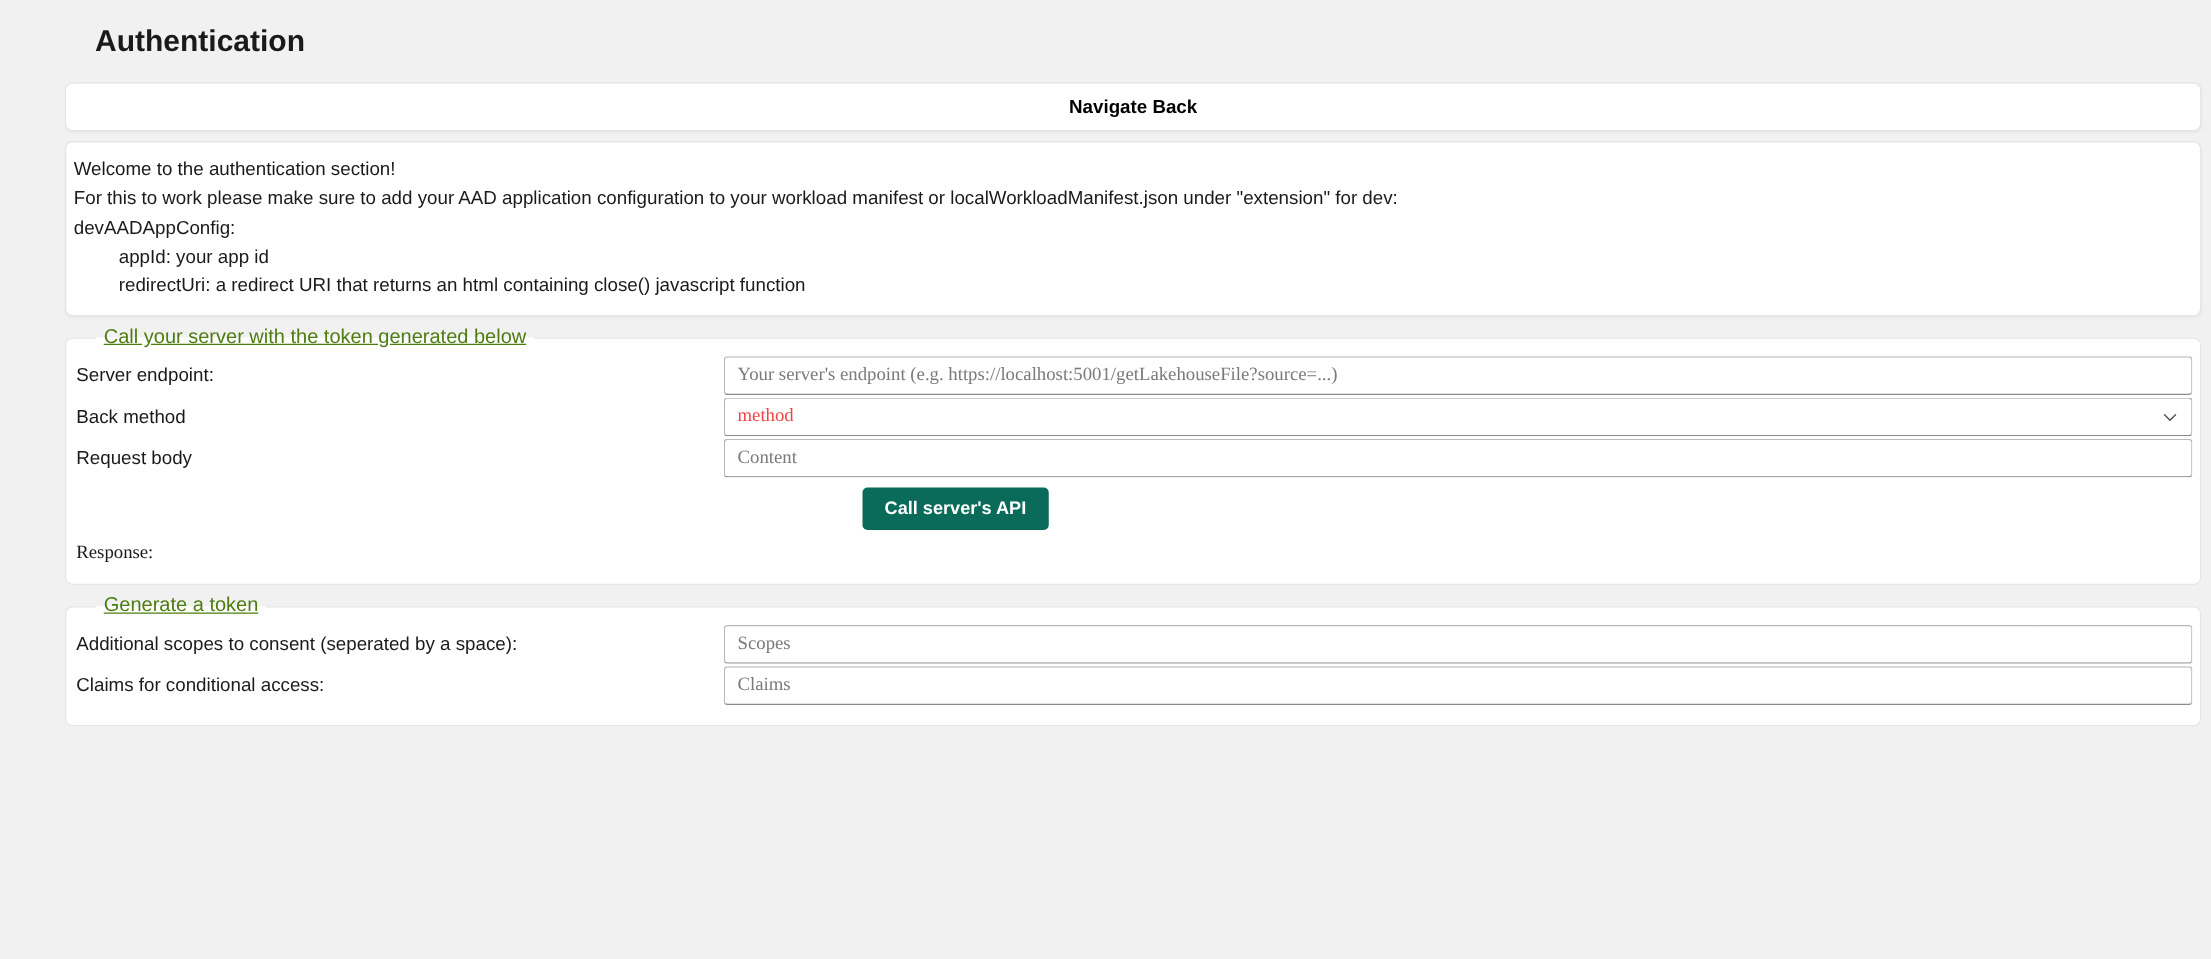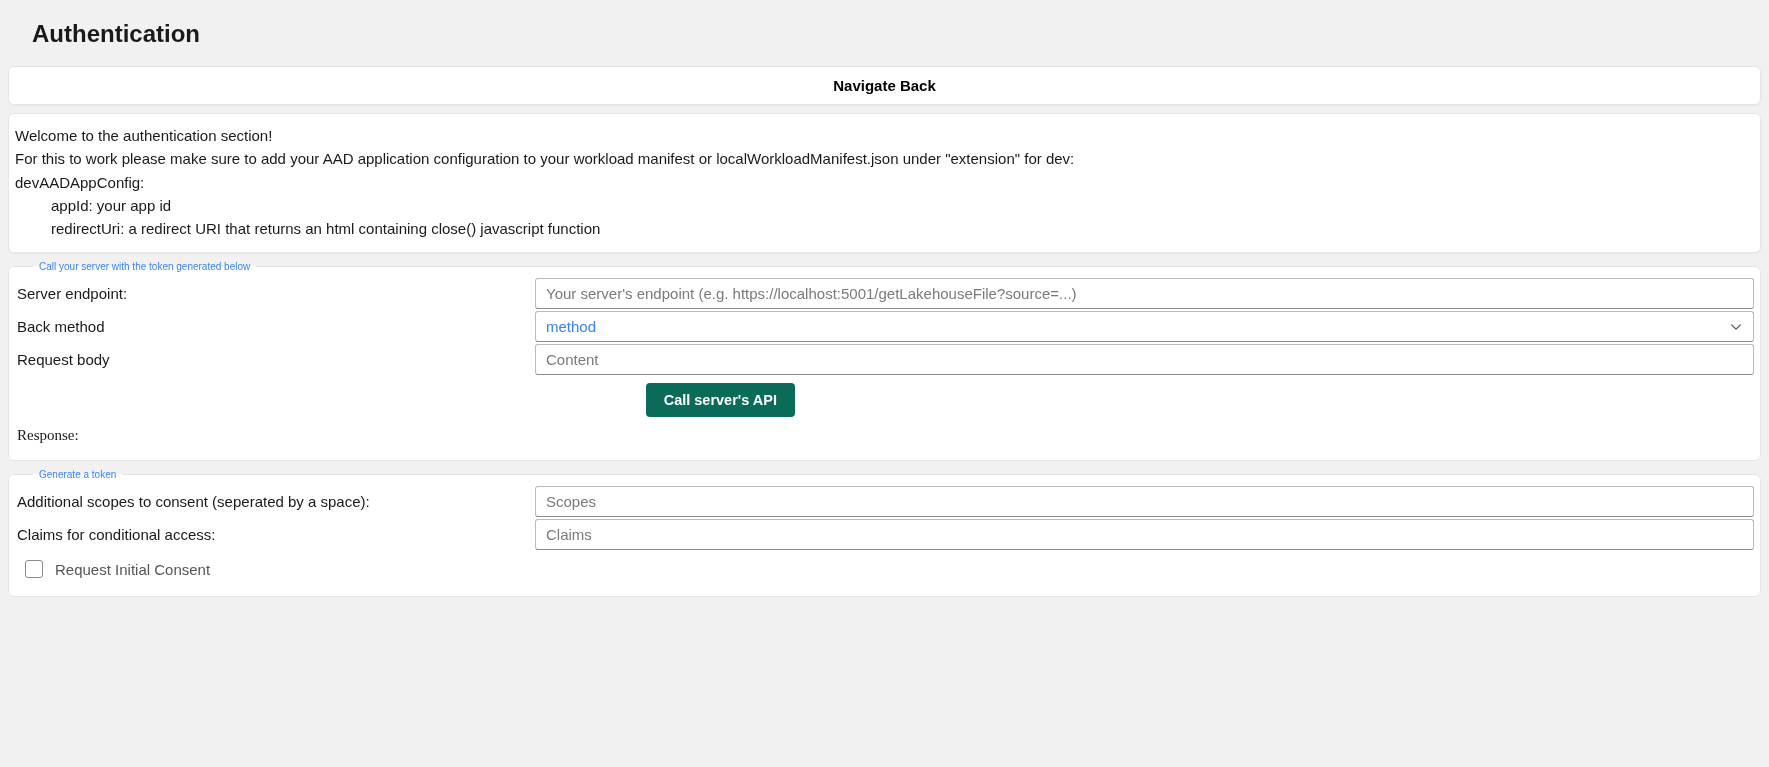--- a/index.html
+++ b/index.html
@@ -6,20 +6,21 @@
   html, body {
     margin: 0;
     padding: 0;
     font-family: "Segoe UI", -apple-system, BlinkMacSystemFont, sans-serif;
     background: #f1f1f1;
     color: #1a1a1a;
     font-size: 14px;
   }
   .page {
     padding: 6px 8px 20px 8px;
+    margin-left: 44px;
   }
   h1.page-title {
     font-size: 24px;
     font-weight: 700;
     margin: 14px 0 18px 24px;
     color: #1a1a1a;
   }
   .card {
     background: #ffffff;
     border: 1px solid #e5e5e5;
@@ -46,24 +47,25 @@
   .intro .bold { font-weight: 400; }
   .indent1 { padding-left: 36px; }
   fieldset.group {
     background: #fff;
     border: 1px solid #e5e5e5;
     border-radius: 6px;
     margin: 0 0 8px 0;
     padding: 4px 6px 14px 6px;
   }
   fieldset.group legend {
-    font-size: 10px;
-    color: #3b82f6;
+    font-size: 16px;
+    color: #4d7c0f;
     padding: 0 6px;
     margin-left: 18px;
+    text-decoration: underline;
   }
   .form-row {
     display: flex;
     align-items: center;
     margin: 2px 0;
   }
   .form-label {
     width: 520px;
     flex: 0 0 520px;
     font-size: 15px;
@@ -72,23 +74,23 @@
   .form-field {
     flex: 1;
   }
   .text-input, .select-wrap {
     width: 100%;
     border: 1px solid #b9b9b9;
     border-bottom: 1px solid #8a8a8a;
     border-radius: 3px;
     background: #fff;
     font-size: 15px;
-    color: #3b82f6;
+    color: #ef4444;
     padding: 6px 10px;
-    font-family: Liberation Sans, sans-serif;
+    font-family: Liberation Serif, serif;
   }
   .text-input::placeholder { color: #7a7a7a; }
   .select-wrap {
     display: flex;
     align-items: center;
     justify-content: space-between;
     cursor: pointer;
   }
   .select-wrap .chev {
     width: 14px;
@@ -201,20 +203,16 @@
       </div>
     </div>
 
     <div class="form-row">
       <div class="form-label">Claims for conditional access:</div>
       <div class="form-field">
         <input class="text-input" type="text" placeholder="Claims" style="">
       </div>
     </div>
 
-    <div class="checkbox-row">
-      <div class="checkbox"></div>
-      <div class="checkbox-label">Request Initial Consent</div>
-    </div>
 
   </fieldset>
 
 </div>
 
 </body></html>

